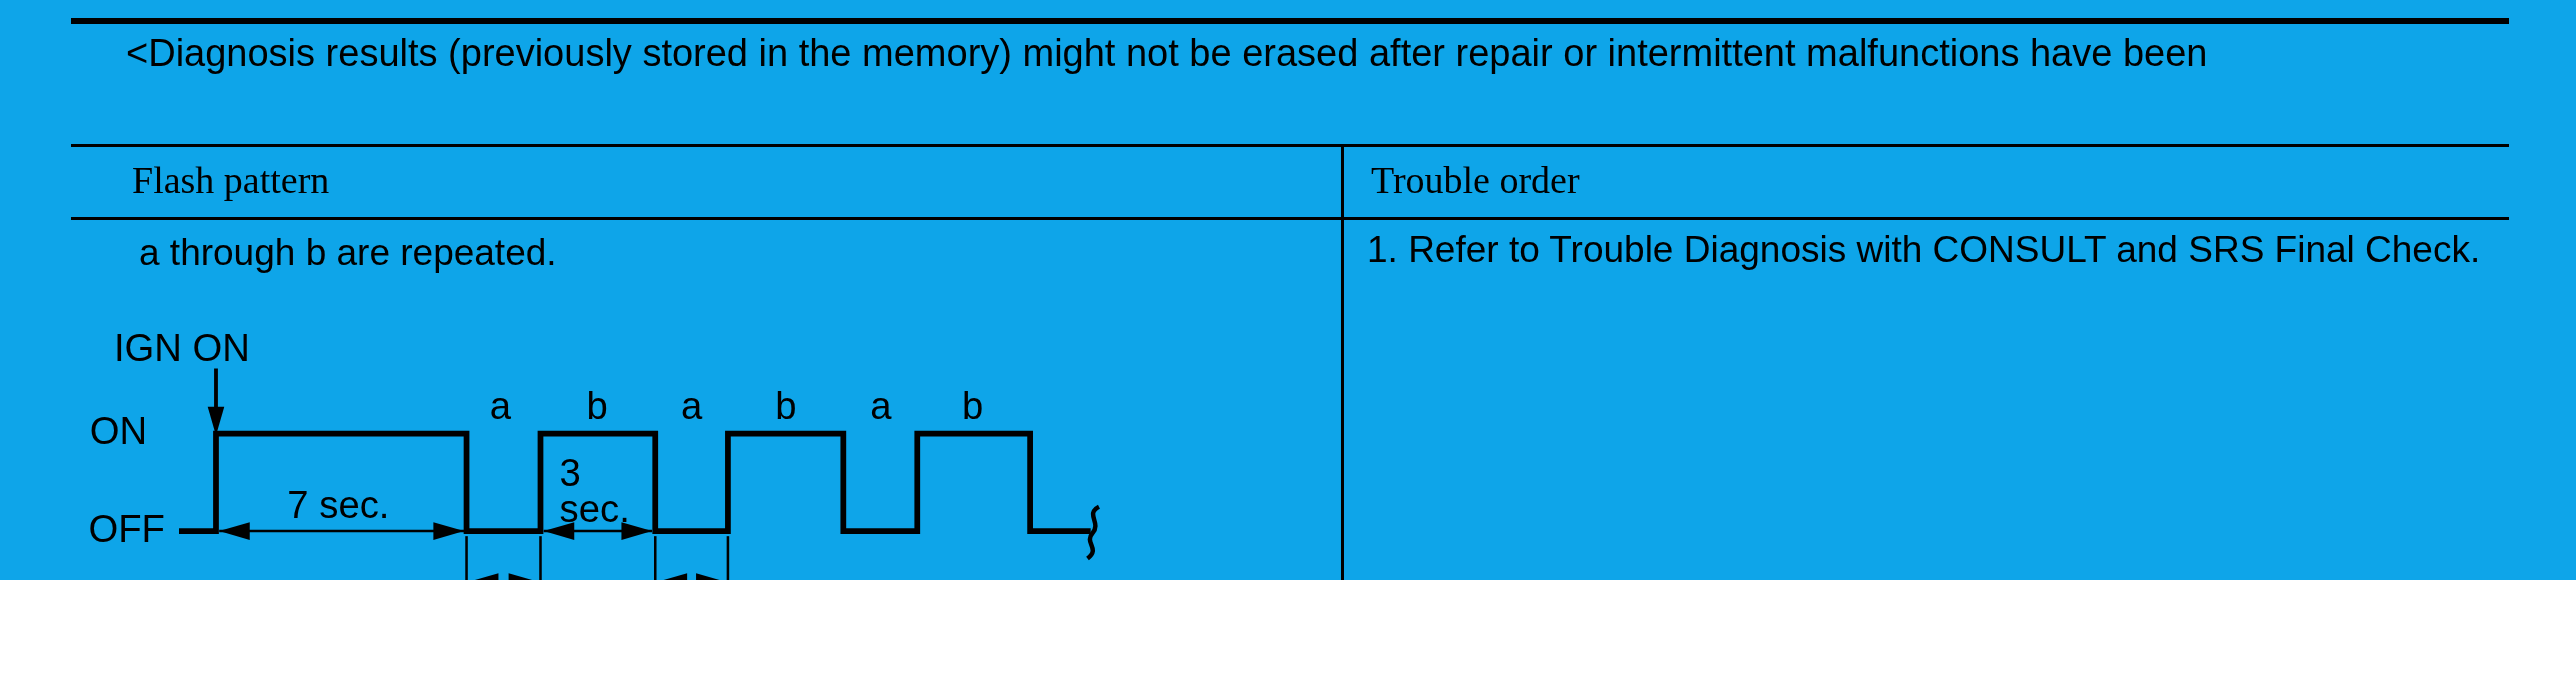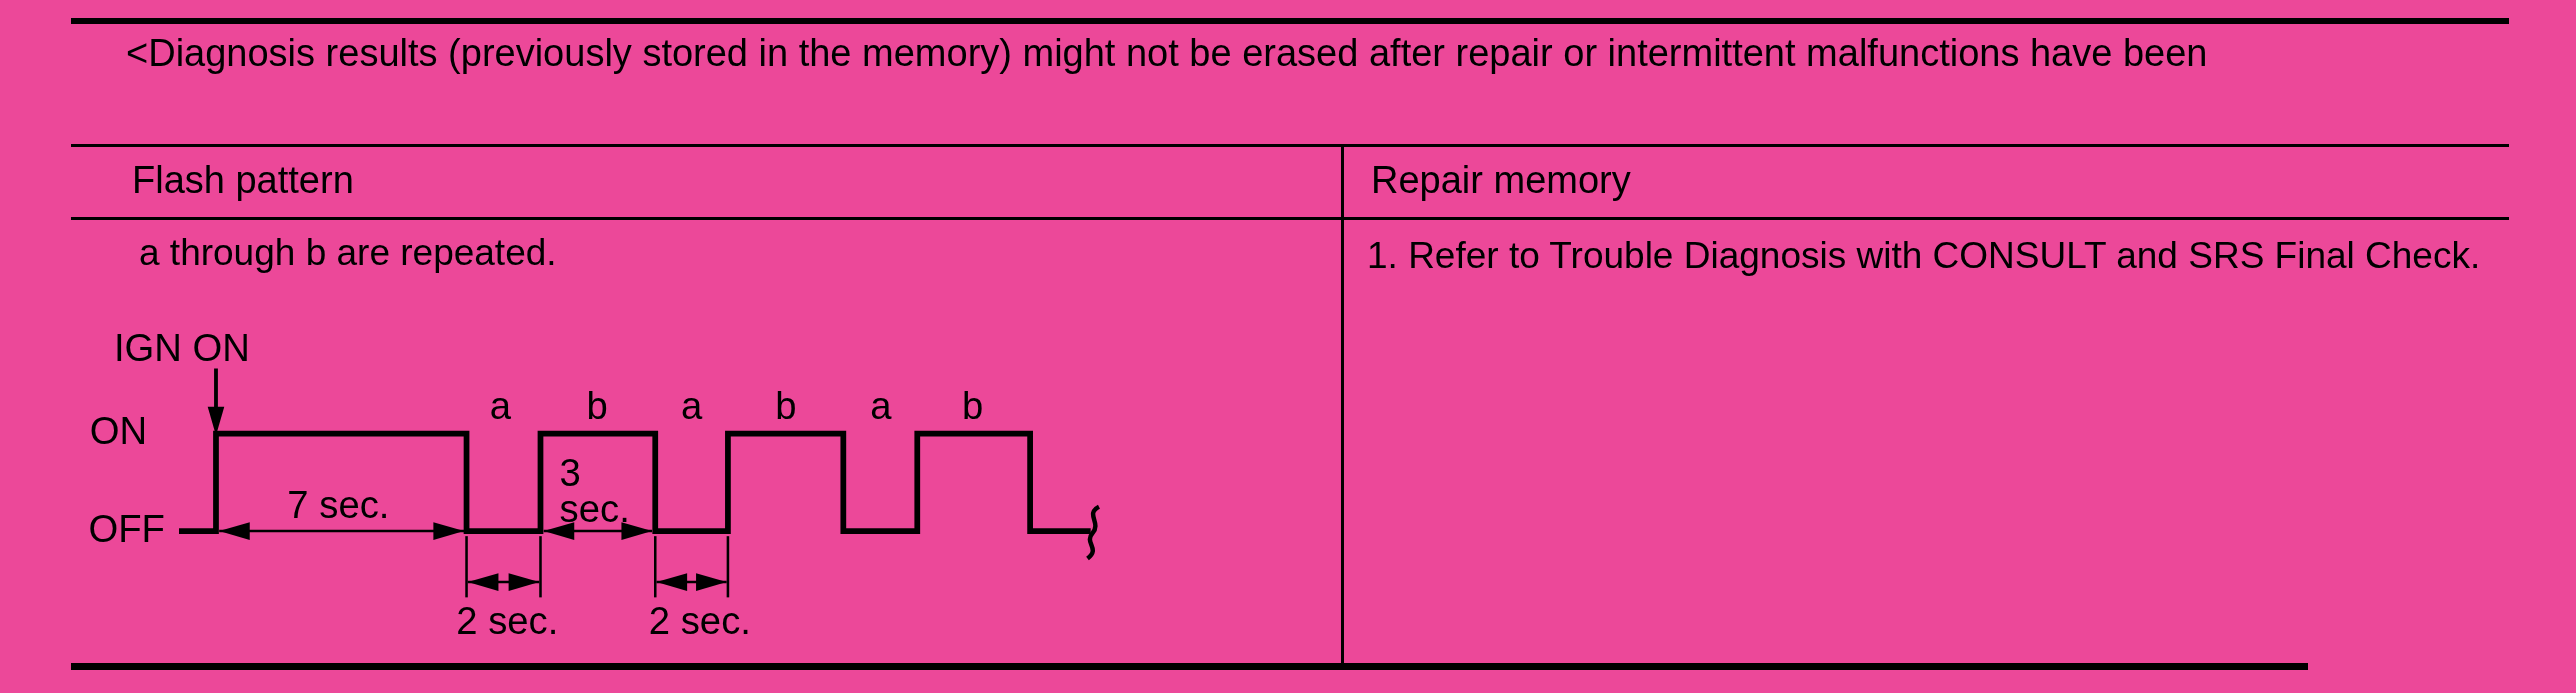--- a/index.html
+++ b/index.html
@@ -1,35 +1,35 @@
 <!DOCTYPE html>
 <html style="font-size:10.2px"><head>
 <meta charset="utf-8">
 <style>
   html, body { margin: 0; padding: 0; background: #ffffff; }
   .page {
     position: relative;
     width: 2576px;
-    height: 693px;
-    background: #ec4899;
+    height: 580px;
+    background: #0ea5e9;
     font-family: "Liberation Sans", "DejaVu Sans", sans-serif;
     color: #000000;
     overflow: hidden;
   }
   .rule { position: absolute; background: #000000; }
   .txt  { position: absolute; white-space: nowrap; line-height: 1; }
   .note {
     position: absolute;
     left: 126px; top: 29px;
     font-size: 38px;
     line-height: 49px;
     white-space: nowrap;
   }
   .note span { display: block; }
-  .cell-head { font-size: 38px; }
+  .cell-head { font-size: 38px; font-family: Liberation Serif, serif; }
   .cell-body { font-size: 37px; }
   svg.diagram { position: absolute; left: 0; top: 0; }
   svg .stroke { stroke: #000000; fill: none; }
   svg .fillshape { fill: #000000; stroke: none; }
   svg text { font-family: "Liberation Sans", "DejaVu Sans", sans-serif; font-size: 60px; fill: #000000; }
 </style>
 </head>
 <body>
 
 <div class="page">
@@ -38,24 +38,24 @@
   <div class="rule" style="left:71px; top:144px; width:2438px; height:3.2px;"></div>
   <div class="rule" style="left:71px; top:217px; width:2438px; height:3.2px;"></div>
   <div class="rule" style="left:71px; top:663px; width:2237px; height:7px;"></div>
   <div class="rule" style="left:1341px; top:145px; width:3.2px; height:522px;"></div>
 
   <div class="note">
     <span>&lt;Diagnosis results (previously stored in the memory) might not be erased after repair or intermittent malfunctions have been</span>
   </div>
 
   <div class="txt cell-head" style="left:132px; top:161px;">Flash pattern</div>
-  <div class="txt cell-head" style="left:1371px; top:161px;">Repair memory</div>
+  <div class="txt cell-head" style="left:1371px; top:161px;">Trouble order</div>
 
   <div class="txt cell-body" style="left:115px; top:234px;margin-left:24px;">a through b are repeated.</div>
-  <div class="txt cell-body" style="left:1367px; top:237px;">1. Refer to Trouble Diagnosis with CONSULT and SRS Final Check.</div>
+  <div class="txt cell-body" style="left:1367px; top:231px;">1. Refer to Trouble Diagnosis with CONSULT and SRS Final Check.</div>
 
   <svg class="diagram" width="2576" height="693" viewBox="0 0 4039 1087">
 
     <path class="stroke" stroke-width="9" d="M 280 833 L 338 833 L 338 680 L 731 680 L 731 833 L 847 833 L 847 680 L 1027 680
              L 1027 833 L 1141 833 L 1141 680 L 1322 680 L 1322 833 L 1438 833 L 1438 680
              L 1615 680 L 1615 833 L 1710 833"></path>
 
     <path class="stroke" stroke-width="7" d="M 1723 795 C 1701 806 1727 820 1713 836 C 1699 852 1726 860 1705 876"></path>
 
     <line class="stroke" x1="338" y1="578" x2="338" y2="642" stroke-width="6"></line>

